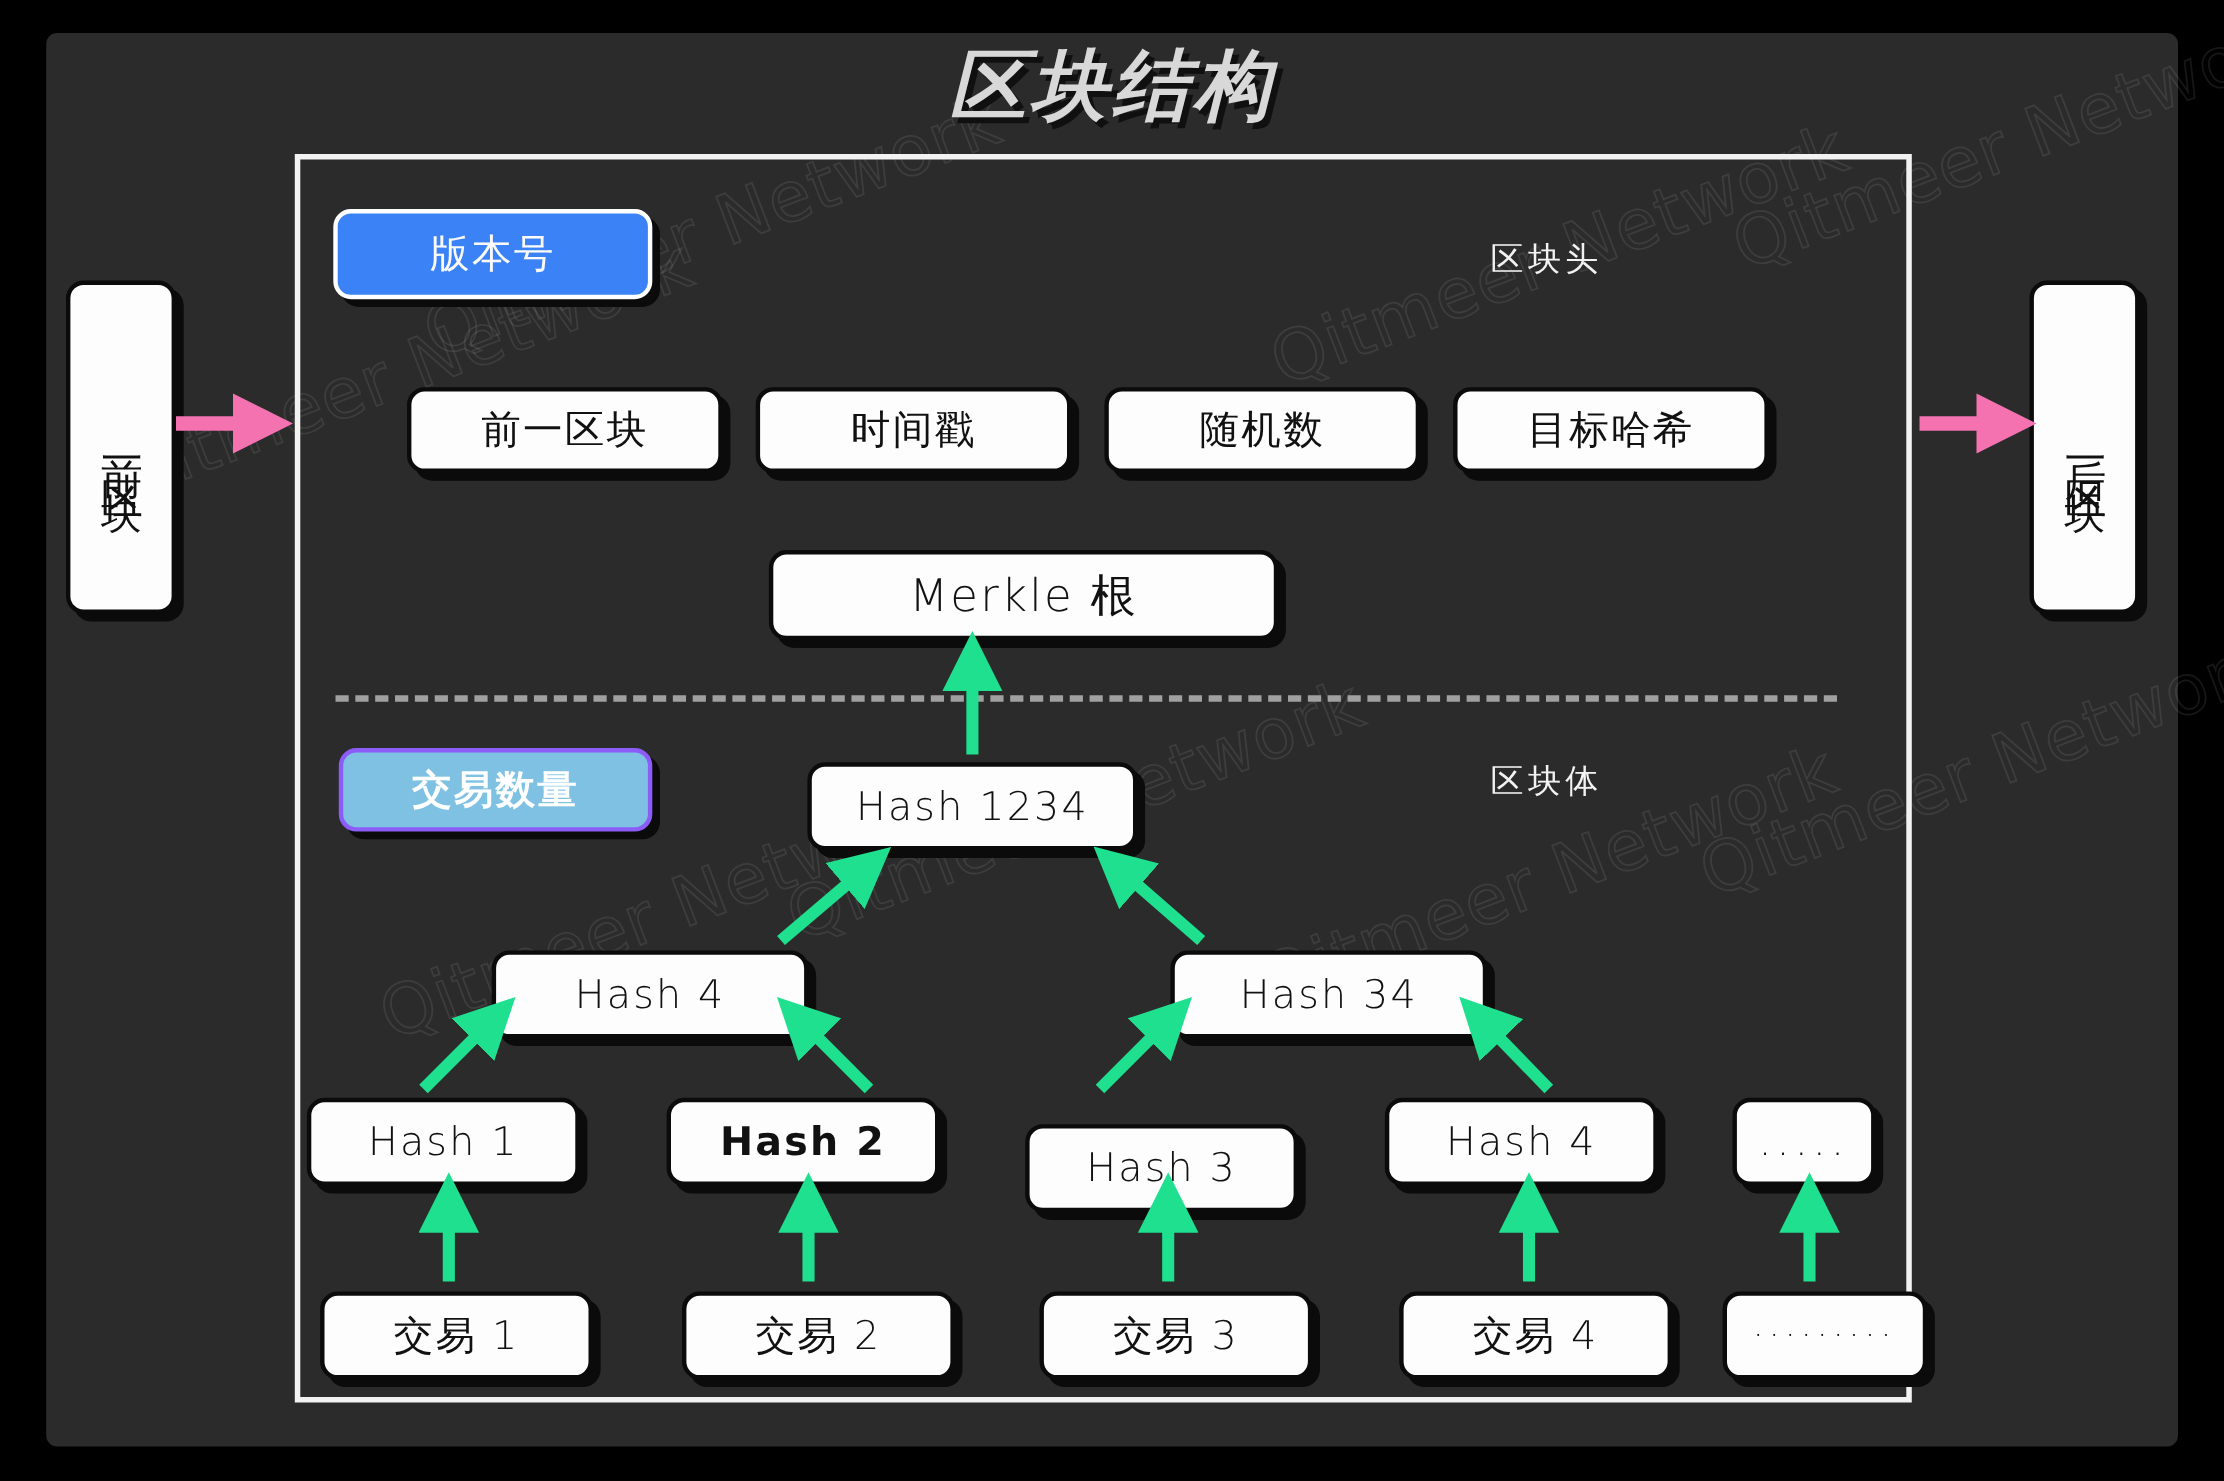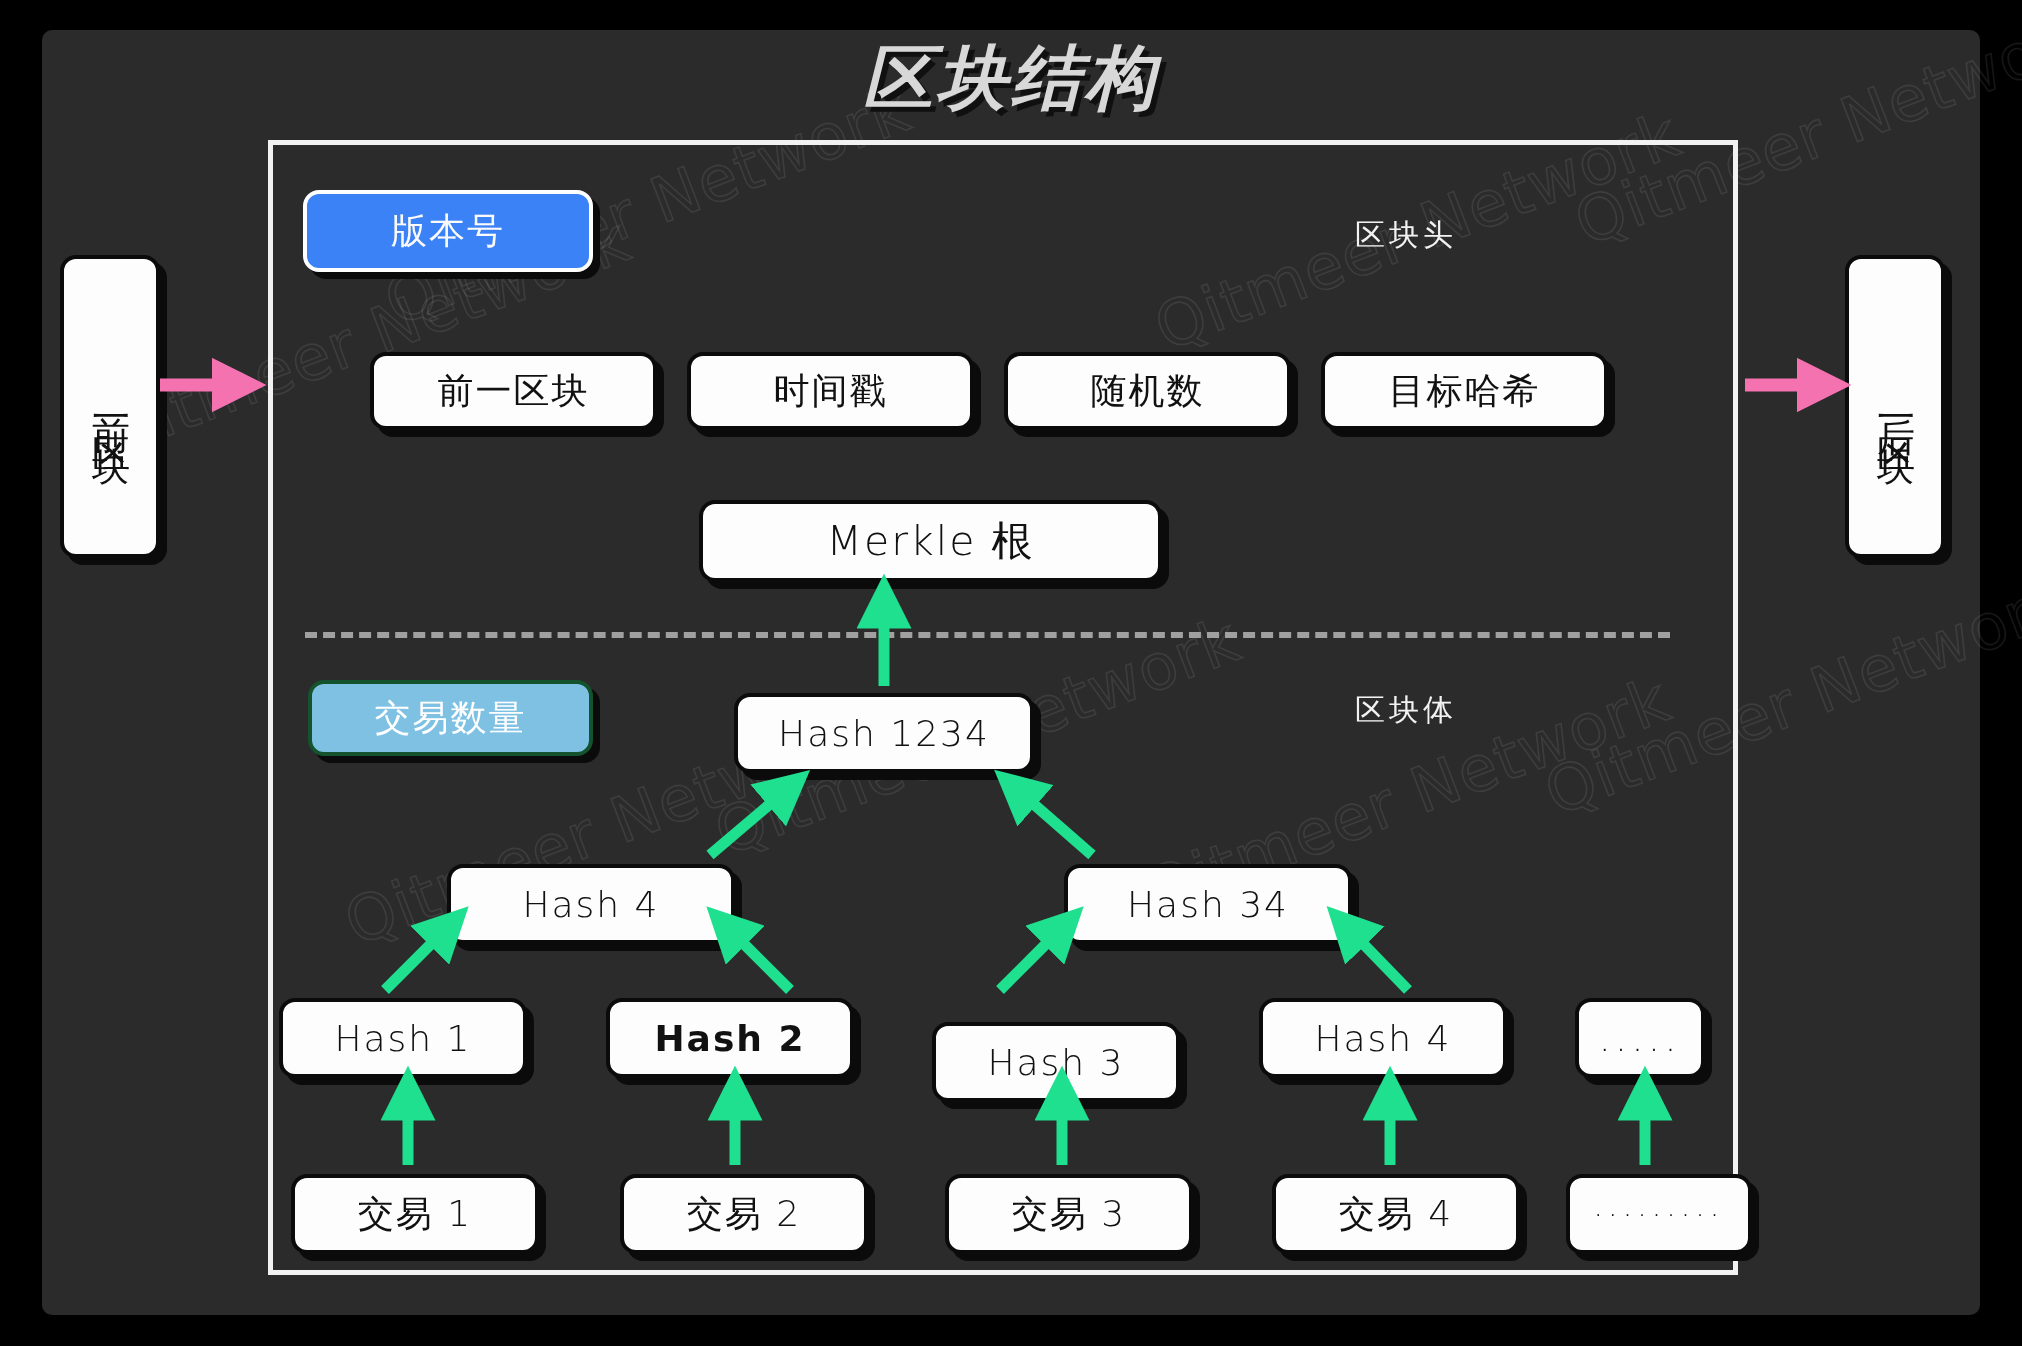--- a/index.html
+++ b/index.html
@@ -70,23 +70,24 @@
   
   .box.dark{
     background:#3b82f6;
     border:4px solid #ffffff;
     color:#fafafa;
     box-shadow:7px 7px 0 #0b0b0b;
   }
   
   .box.blue{
     background:#7ec1e3;
-    border:4px solid #14532d;
+    border:4px solid #8b5cf6;
     color:#ffffff;
     box-shadow:7px 7px 0 #0b0b0b;
+    font-weight:bold;
   }
 
   
   .section-label{
     position:absolute;
     color:#f2f2f2;
     font-family:"DejaVu Sans",sans-serif;
     font-size:30px;font-weight:300;letter-spacing:4px;
     white-space:nowrap;
   }

